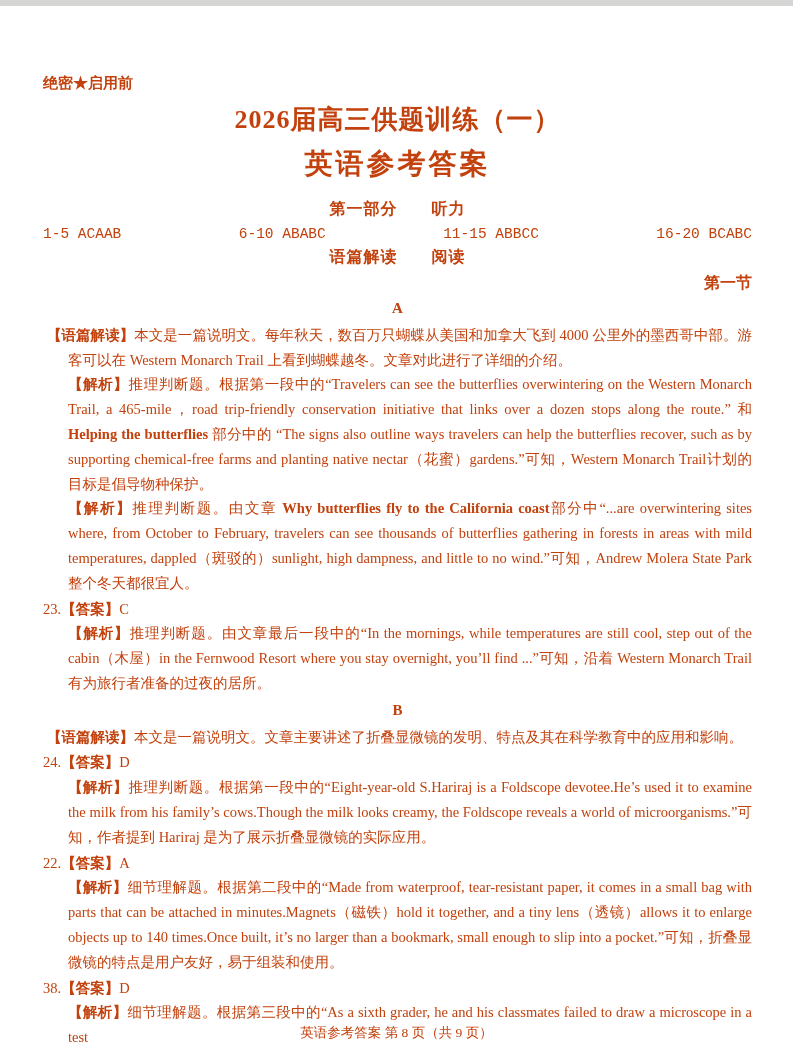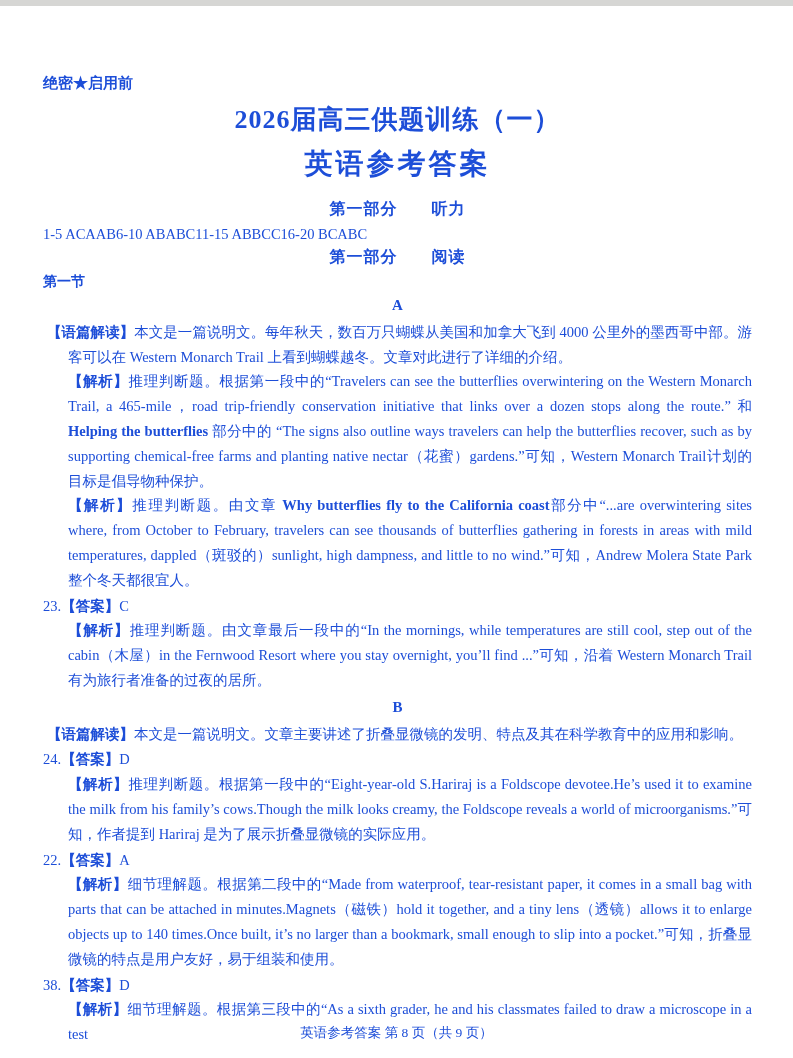--- a/index.html
+++ b/index.html
@@ -3,21 +3,21 @@
 <meta charset="utf-8">
 <style>
   html, body { margin: 0; padding: 0; background: #e8e8e6; }
   .page {
     position: relative;
     width: 793px;
     height: 1058px;
     margin: 0 auto;
     background: #ffffff;
     font-family: "Liberation Serif", "DejaVu Serif", serif;
-    color: #1d4ed8;
+    color: #c2410c;
     overflow: hidden;
     box-sizing: border-box;
   }
   .scan-edge {
     position: absolute;
     top: 0; left: 0; right: 0;
     height: 6px;
     background: #d6d6d4;
   }
   .content {
@@ -47,29 +47,32 @@
   }
   .part-heading {
     text-align: center;
     font-weight: bold;
     font-size: 16px;
     margin-top: 16px;
     letter-spacing: 1px;
   }
   .answers-row {
     display: flex;
+    justify-content: space-between;
     margin-top: 3px;
     font-size: 14.5px;
     line-height: 22px;
+    font-family: Liberation Mono, monospace;
   }
   .part-heading.second { margin-top: 2px; }
   .section-label {
     font-weight: bold;
-    font-size: 14px;
+    font-size: 16px;
     margin-top: 5px;
+    text-align: right;
   }
   .doc-body {
     margin-top: 2px;
     font-size: 14.5px;
   }
   .block {
     line-height: 24.8px;
     text-align: justify;
   }
   .block.passage-heading {
@@ -113,21 +116,21 @@
 
     <div class="part-heading">第一部分　　听力</div>
 
     <div class="answers-row">
       <span>1-5 ACAAB</span>
       <span>6-10 ABABC</span>
       <span>11-15 ABBCC</span>
       <span>16-20 BCABC</span>
     </div>
 
-    <div class="part-heading second">第一部分　　阅读</div>
+    <div class="part-heading second">语篇解读　　阅读</div>
 
     <div class="section-label">第一节</div>
 
     <div class="doc-body">
         <div class="block passage-heading"><span class="bold">A</span></div>
         <div class="block intro"><span class="bold">【语篇解读】</span><span>本文是一篇说明文。每年秋天，数百万只蝴蝶从美国和加拿大飞到 4000 公里外的墨西哥中部。游客可以在 Western Monarch Trail 上看到蝴蝶越冬。文章对此进行了详细的介绍。</span></div>
         <div class="block analysis"><span class="bold">【解析】</span><span>推理判断题。根据第一段中的“Travelers can see the butterflies overwintering on the Western Monarch Trail, a 465-mile，road trip-friendly conservation initiative that links over a dozen stops along the route.” 和 </span><span class="bold">Helping the butterflies</span><span> 部分中的 “The signs also outline ways travelers can help the butterflies recover, such as by supporting chemical-free farms and planting native nectar（花蜜）gardens.”可知，Western Monarch Trail计划的目标是倡导物种保护。</span></div>
         <div class="block analysis"><span class="bold">【解析】</span><span>推理判断题。由文章 </span><span class="bold">Why butterflies fly to the California coast</span><span>部分中“...are overwintering sites where, from October to February, travelers can see thousands of butterflies gathering in forests in areas with mild temperatures, dappled（斑驳的）sunlight, high dampness, and little to no wind.”可知，Andrew Molera State Park 整个冬天都很宜人。</span></div>
         <div class="block answer"><span>23.</span><span class="bold">【答案】</span><span>C</span></div>
         <div class="block analysis"><span class="bold">【解析】</span><span>推理判断题。由文章最后一段中的“In the mornings, while temperatures are still cool, step out of the cabin（木屋）in the Fernwood Resort where you stay overnight, you’ll find ...”可知，沿着 Western Monarch Trail有为旅行者准备的过夜的居所。</span></div>

